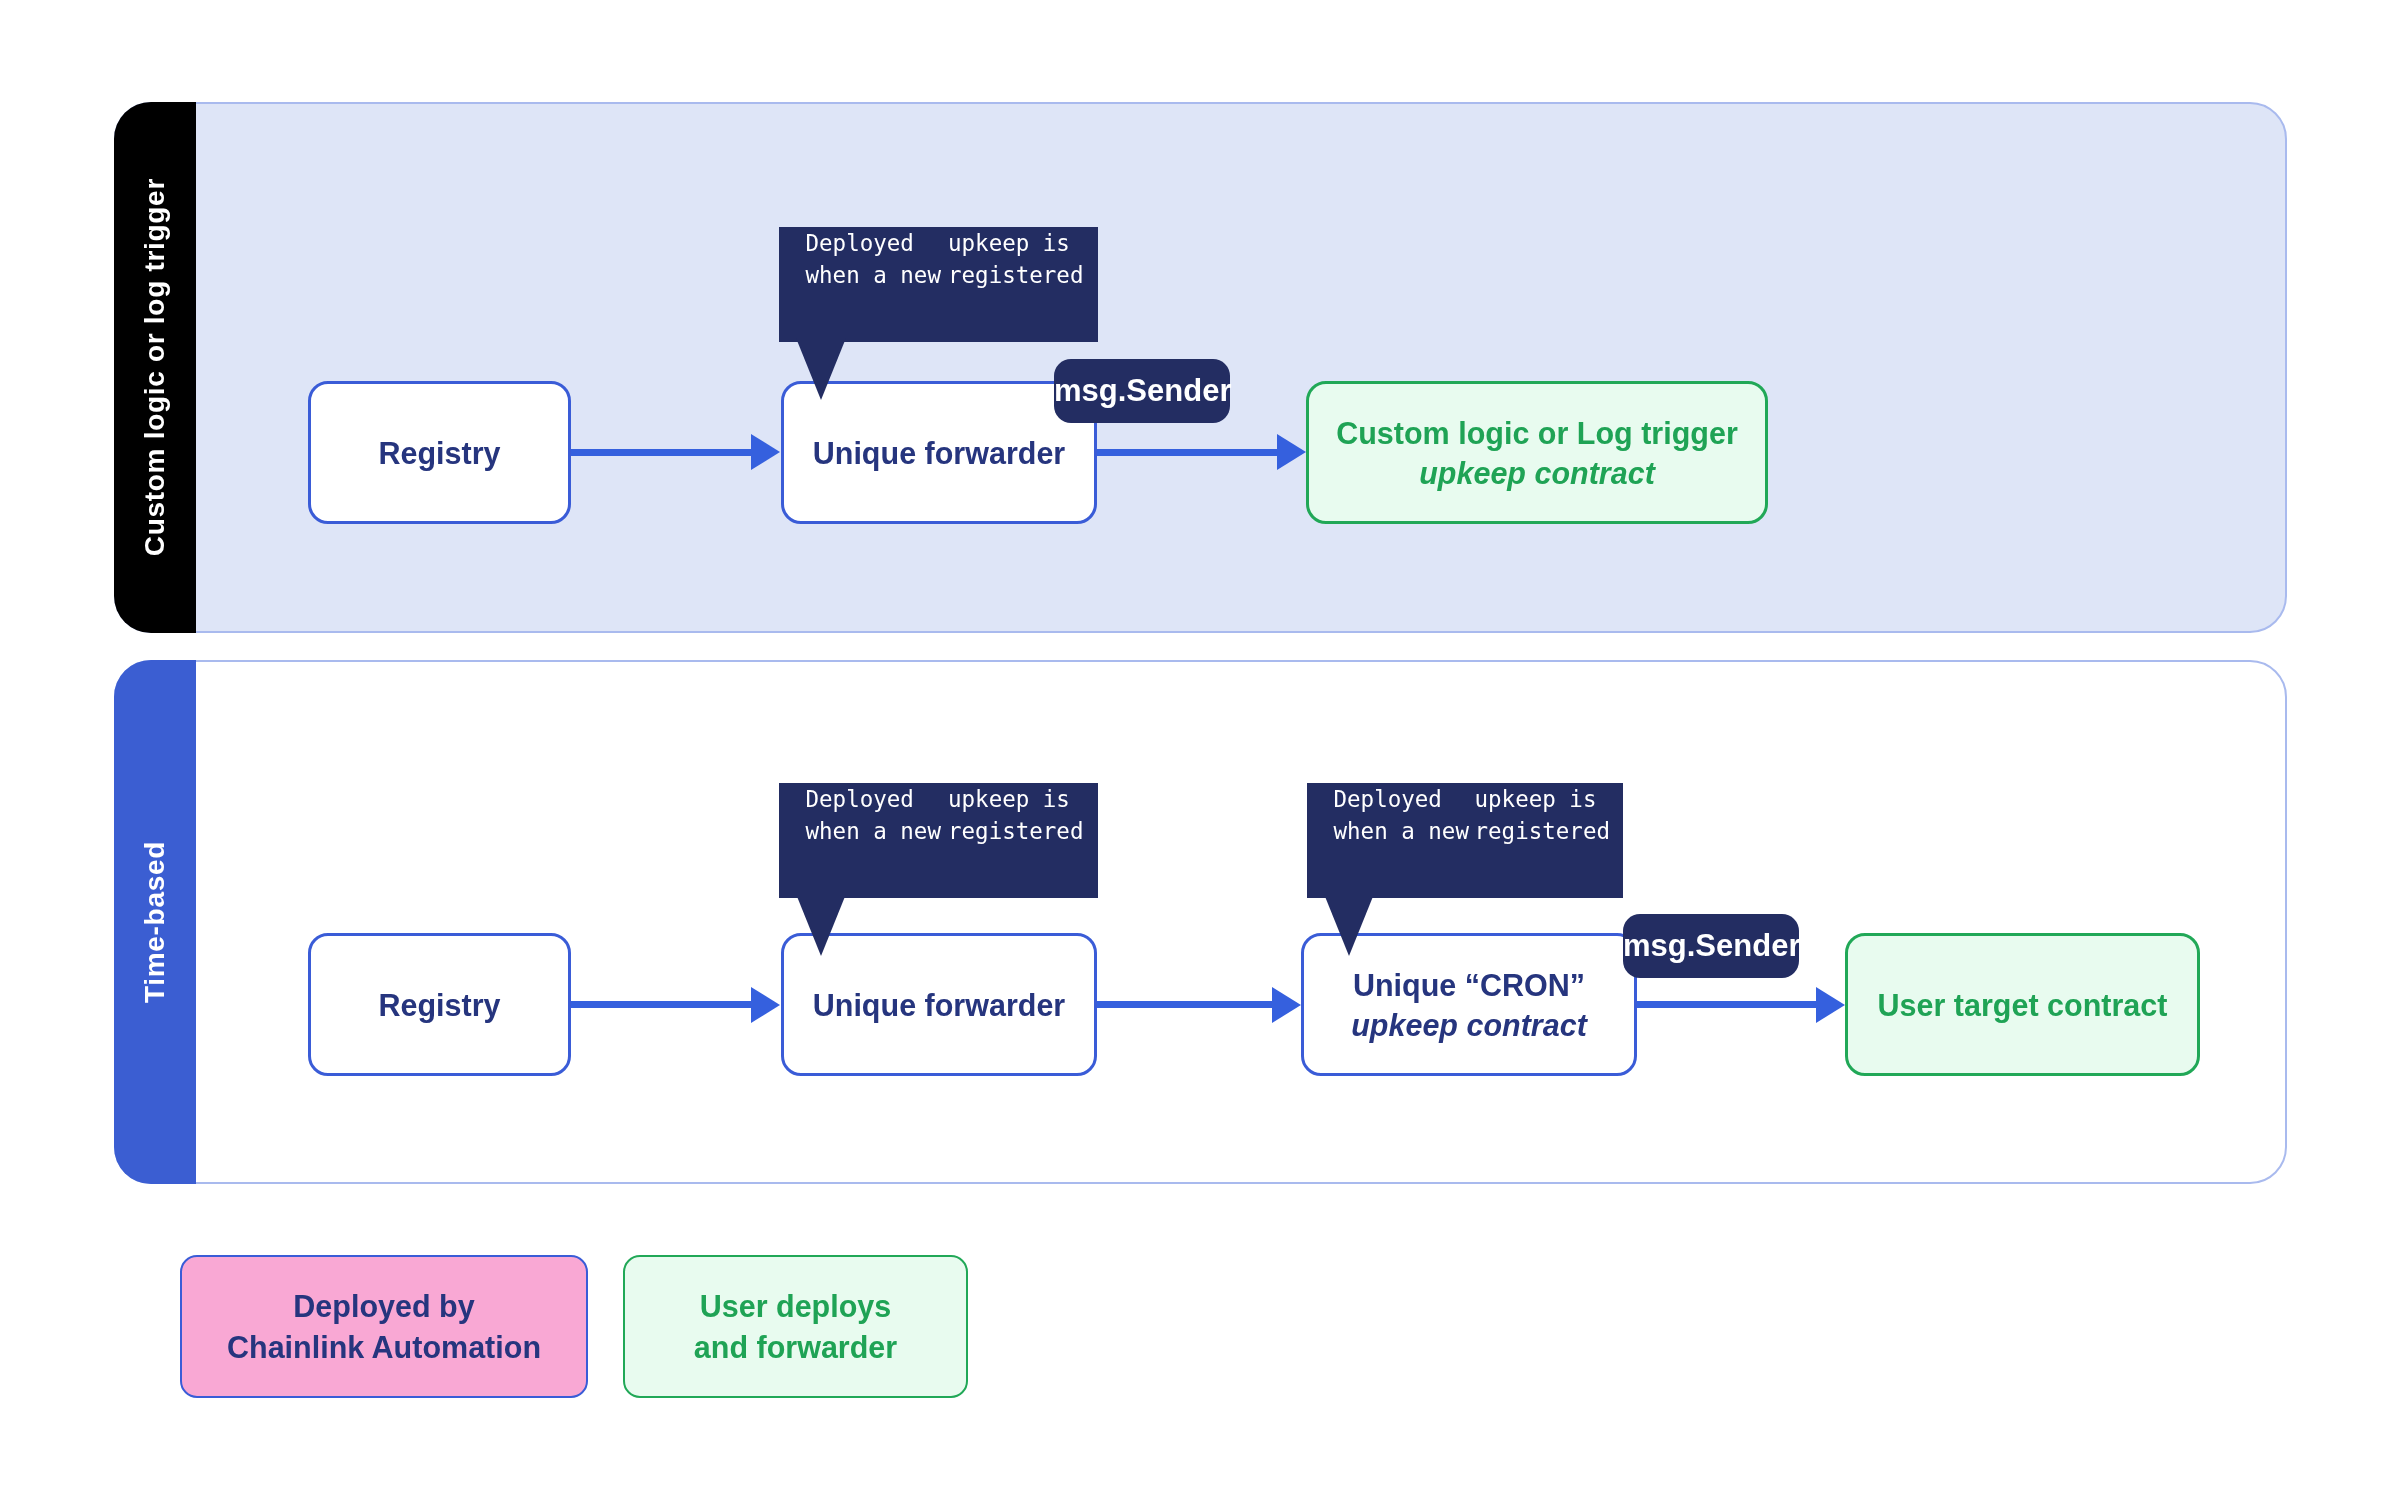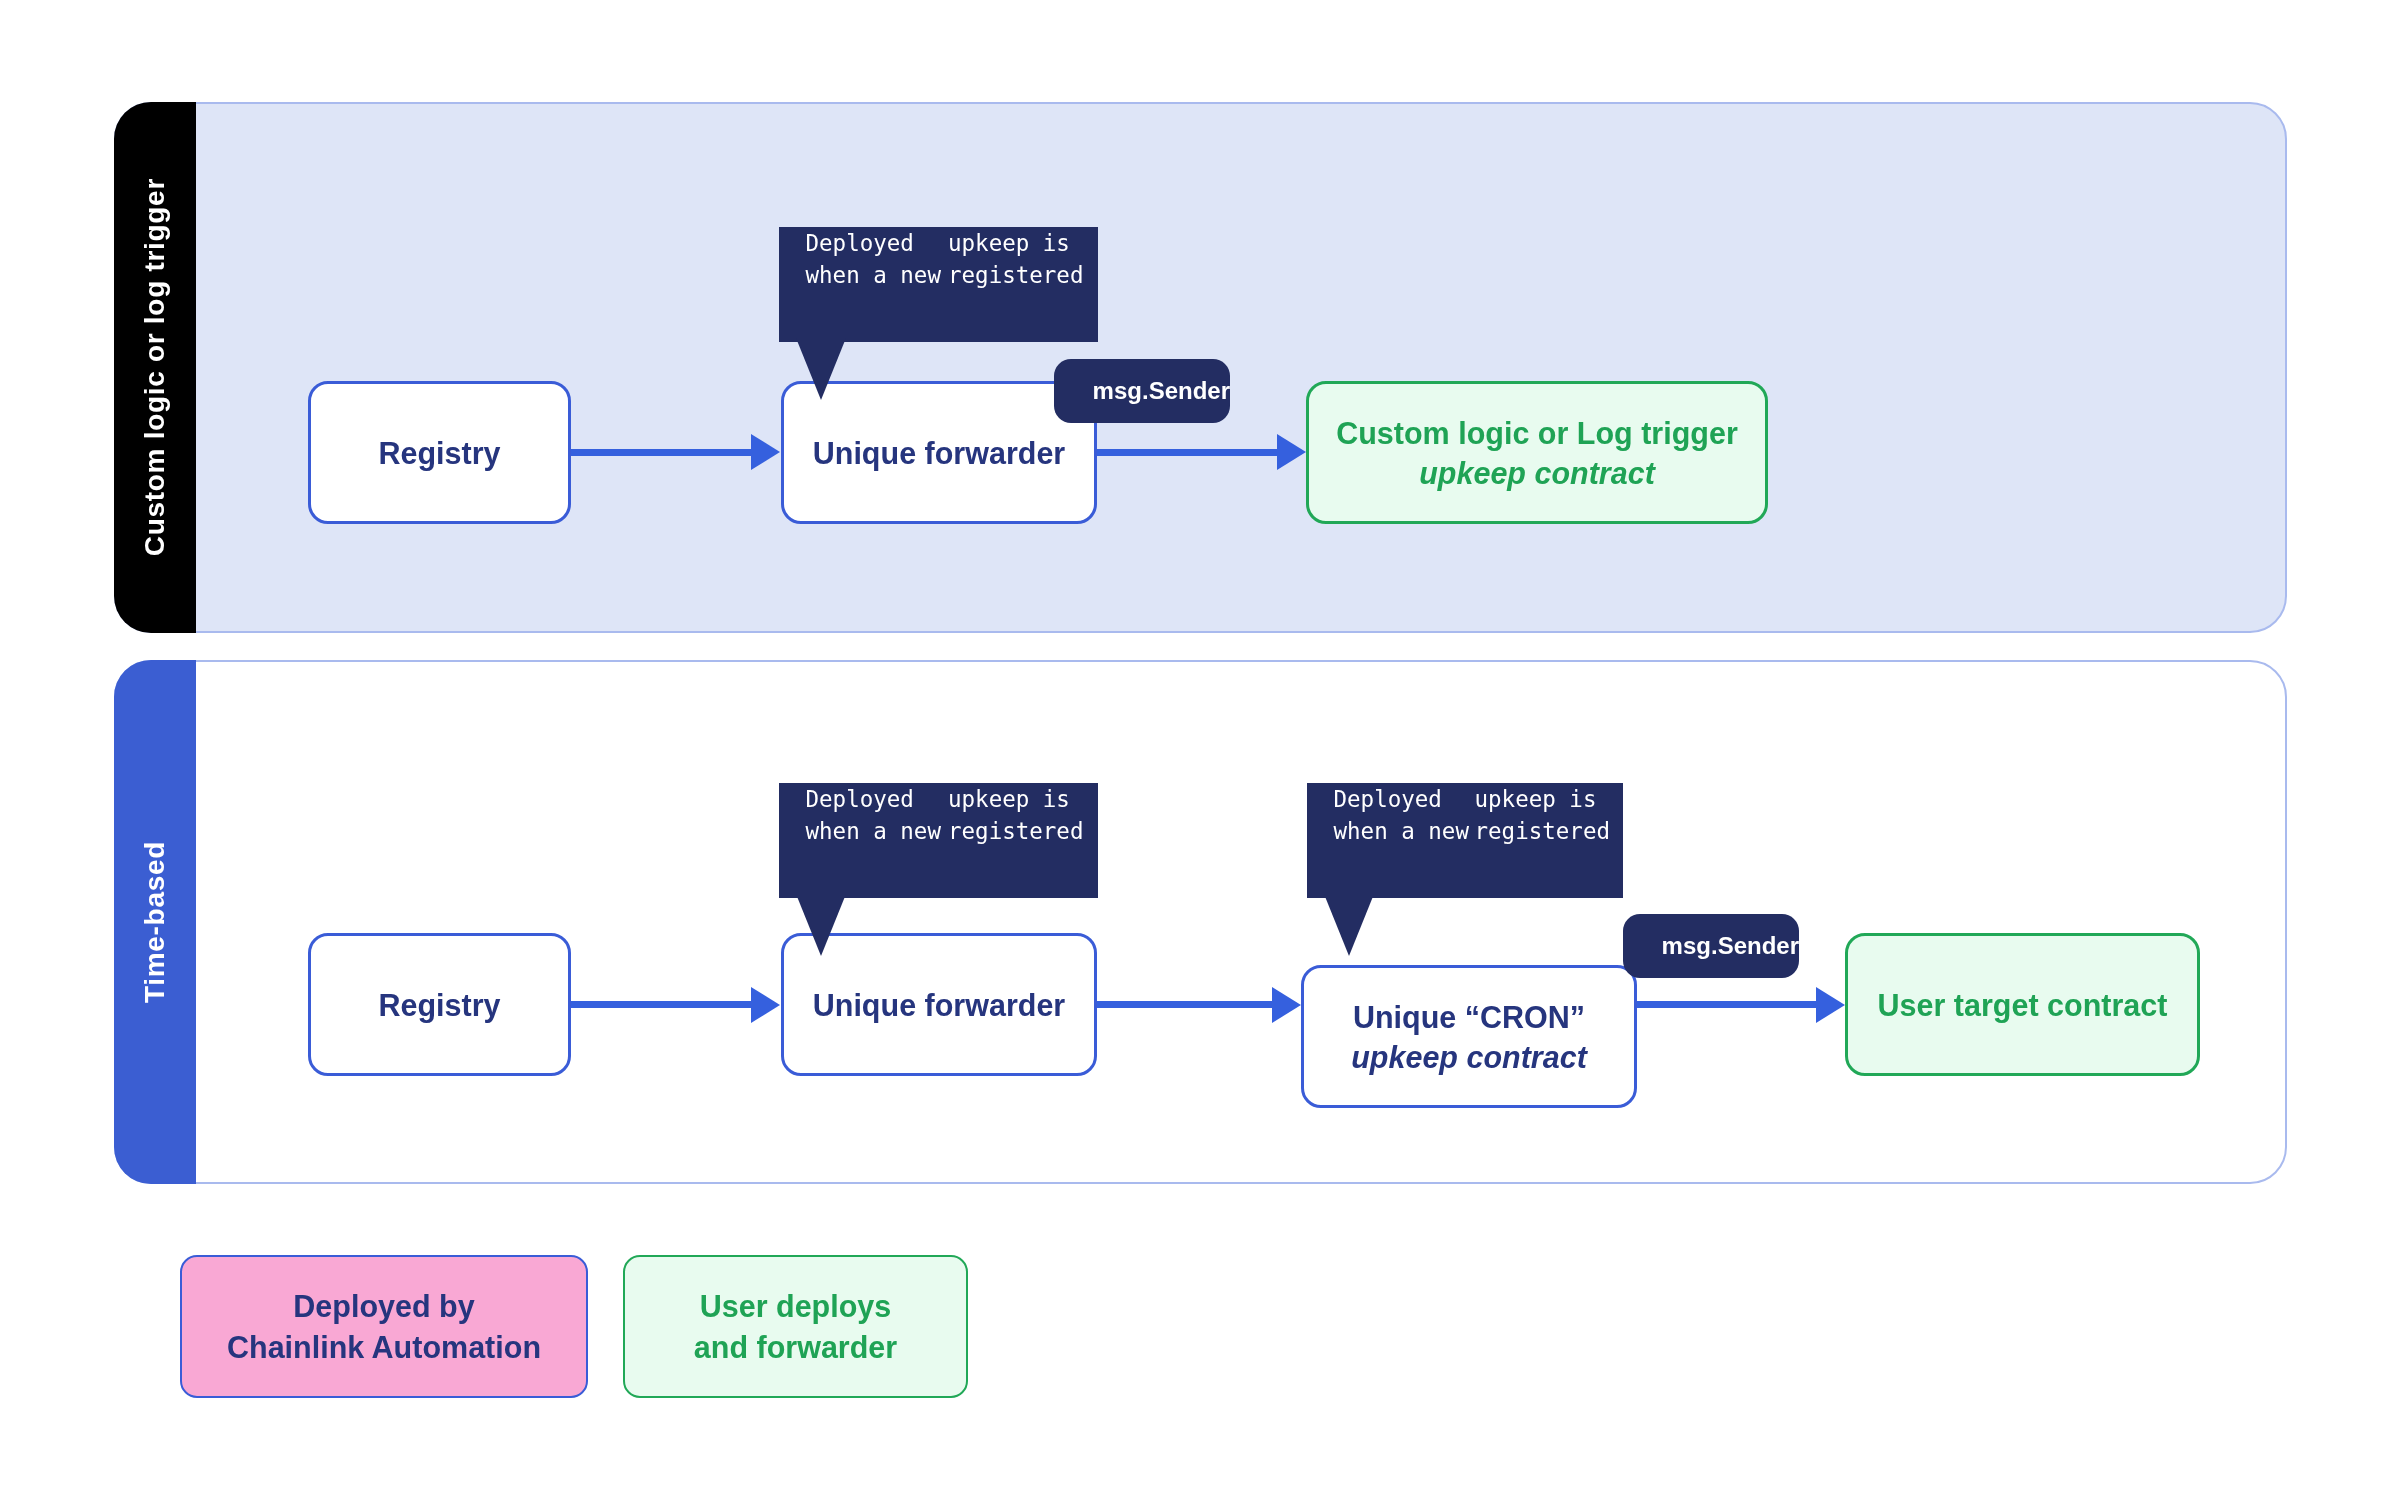--- a/index.html
+++ b/index.html
@@ -50,21 +50,21 @@
   .tooltip{position:absolute;background:var(--navy-panel);color:#ffffff;
            font-family:"DejaVu Sans Mono",monospace;font-size:22.5px;line-height:32px;
            display:flex;flex-direction:row;justify-content:center;
            padding-left:26.5px;z-index:4;}
   .pointer{position:absolute;width:0;height:0;border-left:25px solid transparent;
            border-right:25px solid transparent;border-top:62px solid var(--navy-panel);
            z-index:5;}
 
   
   .badge{position:absolute;background:var(--navy-panel);color:#ffffff;border-radius:17px;
-         display:flex;align-items:center;justify-content:flex-end;font-size:24px;
+         display:flex;align-items:center;justify-content:flex-start;font-size:31px;
          font-weight:700;z-index:6;}
 
   
   .legend-box{position:absolute;border-radius:17px;display:flex;flex-direction:column;
               align-items:center;justify-content:center;font-size:30.5px;font-weight:700;
               line-height:41px;text-align:center;}
   .legend-box.blue{background:#f9a8d4;border:2.7px solid var(--blue-border);
                    color:var(--navy-text);}
   .legend-box.green{background:var(--green-bg);border:2.7px solid var(--green-border);
                     color:var(--green-text);}
@@ -126,21 +126,21 @@
 
   <div class="tooltip" style="left:779px;top:783px;width:319px;height:115px;">
     <span>Deployed when a new</span>
     <span>upkeep is registered</span>
   </div>
   <div class="pointer" style="left:796px;top:894px;"></div>
 
   <div class="hline" style="left:1096px;top:1001px;width:177px;"></div>
   <div class="ahead" style="left:1272px;top:987px;"></div>
 
-  <div class="node" style="left:1301px;top:933px;width:336px;height:143px;margin-top:32px;">
+  <div class="node" style="left:1301px;top:933px;width:336px;height:143px;">
     <span>Unique “CRON”</span>
     <span class="em">upkeep contract</span>
   </div>
 
   <div class="tooltip" style="left:1307px;top:783px;width:316px;height:115px;">
     <span>Deployed when a new</span>
     <span>upkeep is registered</span>
   </div>
   <div class="pointer" style="left:1324px;top:894px;"></div>
 

